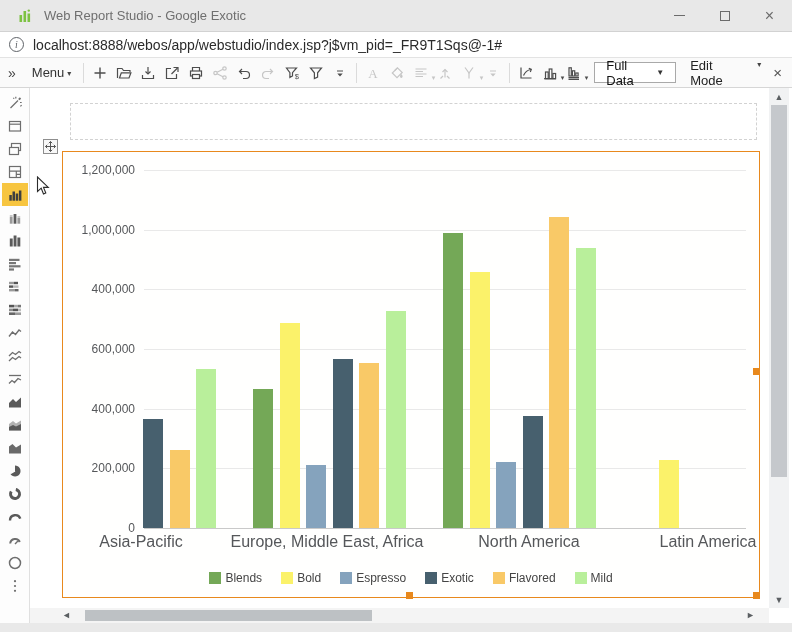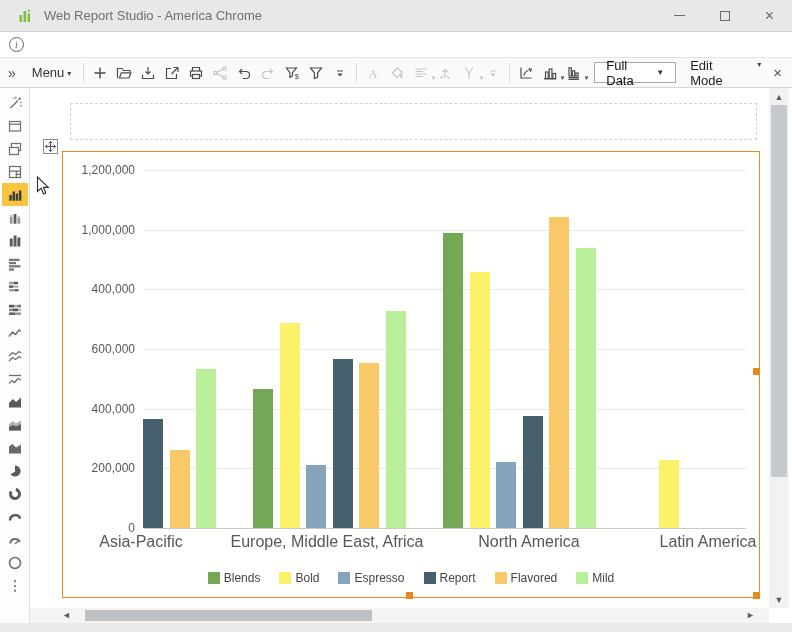--- a/index.html
+++ b/index.html
@@ -68,36 +68,37 @@
   <span class="app-logo">
     <svg width="16" height="16" viewBox="0 0 16 16">
         <g fill="#7DC242">
           <rect x="1.5" y="7" width="2.6" height="7"></rect>
           <rect x="5.5" y="3" width="2.6" height="11"></rect>
           <rect x="9.5" y="5.5" width="2.6" height="8.5"></rect>
           <circle cx="10.8" cy="2.6" r="1.2"></circle>
         </g>
       </svg>
   </span>
-  <span class="title-text">Web Report Studio - America Chrome</span>
+  <span class="title-text">Web Report Studio - Google Exotic</span>
   <div class="win-controls">
     <div class="win-btn">
         <span class="min-glyph"></span>
       </div>
     <div class="win-btn">
         <span class="max-glyph"></span>
       </div>
     <div class="win-btn">
         <span class="close-glyph">×</span>
       </div>
   </div>
 </div>
 
 <div class="urlbar">
   <span class="info-icon">i</span>
+  <span class="url-text">localhost:8888/webos/app/webstudio/index.jsp?j$vm_pid=_FR9T1Sqs@-1#</span>
 </div>
 
 <div class="toolbar">
   <span class="tb-expand">»</span>
   <div class="tb-menu">
     <span>Menu</span>
     <span class="dd-arrow">▾</span>
   </div>
   <div class="tb-sep"></div>
   <div class="tb-group">
@@ -469,21 +470,21 @@
           <div class="litem">
             <span class="swatch" style="background: rgb(251, 242, 106);"></span>
             <span>Bold</span>
           </div>
           <div class="litem">
             <span class="swatch" style="background: rgb(133, 163, 189);"></span>
             <span>Espresso</span>
           </div>
           <div class="litem">
             <span class="swatch" style="background: rgb(71, 96, 110);"></span>
-            <span>Report</span>
+            <span>Exotic</span>
           </div>
           <div class="litem">
             <span class="swatch" style="background: rgb(249, 201, 103);"></span>
             <span>Flavored</span>
           </div>
           <div class="litem">
             <span class="swatch" style="background: rgb(185, 239, 155);"></span>
             <span>Mild</span>
           </div>
         </div>

